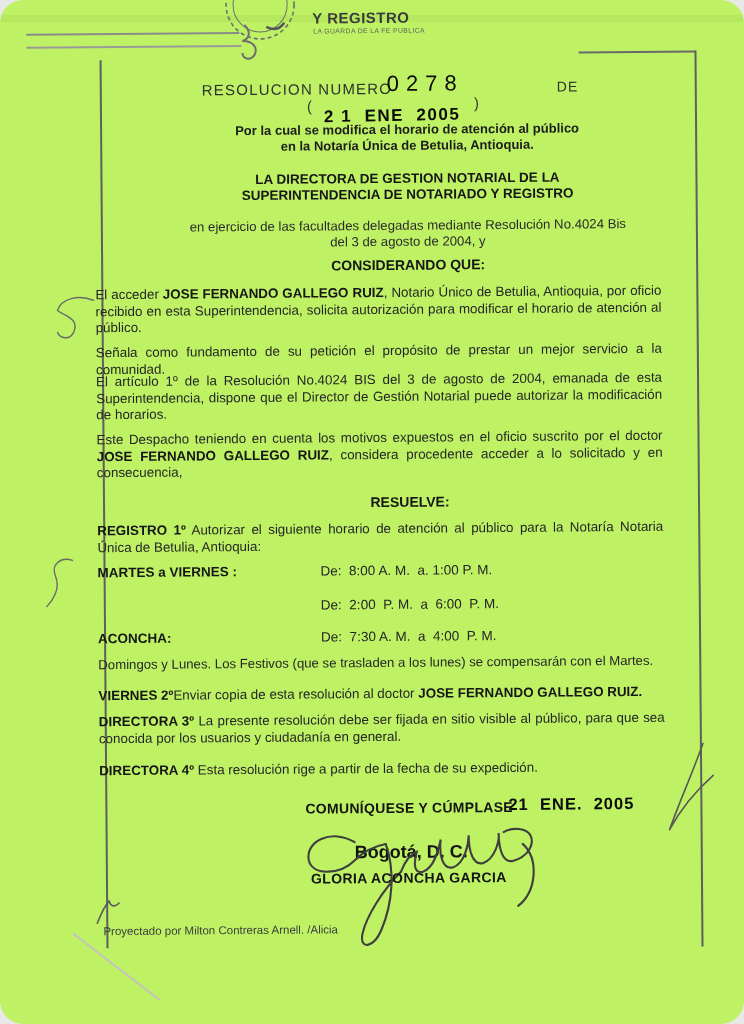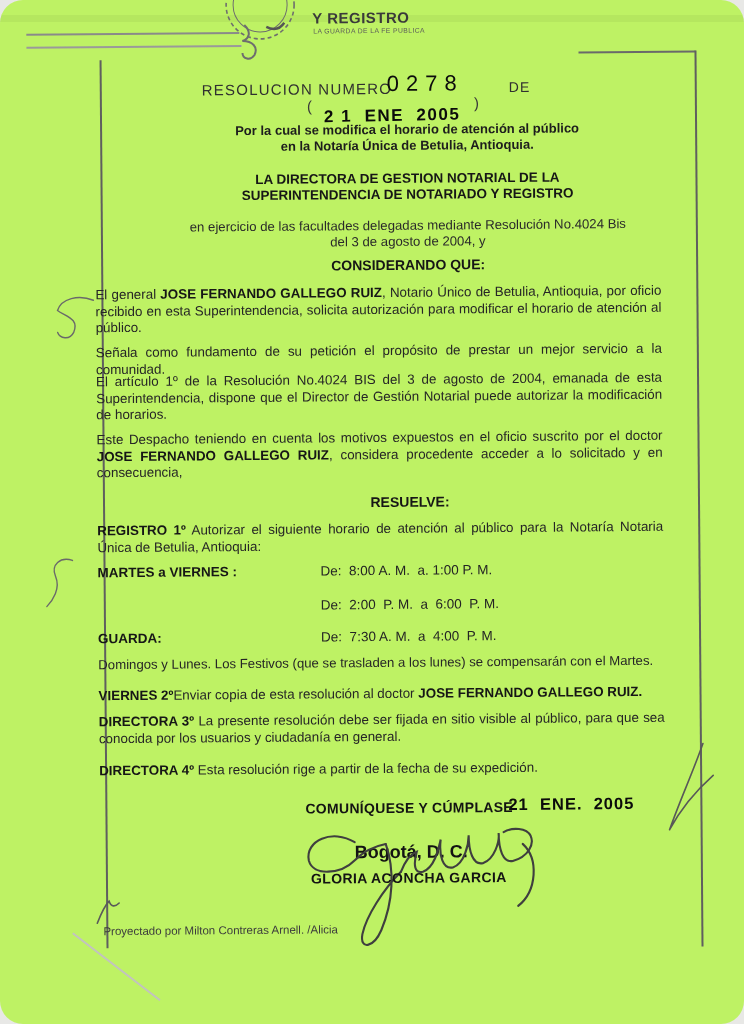--- a/index.html
+++ b/index.html
@@ -21,21 +21,21 @@
   .lh-line1{left:30px;top:31px;width:213px;height:1.5px;background:#8a8a8a;}
   .lh-line2{left:30px;top:44px;width:215px;height:1.5px;background:#9a9a9a;}
   .edge-diag{left:70px;top:930px;width:110px;height:1.5px;background:#c2c2c0;
     transform:rotate(38deg);transform-origin:0 0;}
   
   .org{left:316px;top:9px;font-size:15px;font-weight:800;letter-spacing:.5px;color:#3a3a3a;}
   .tagline{left:317px;top:27px;font-size:6.8px;letter-spacing:.4px;color:#5a5a5a;}
   
   .res-label{left:205px;top:80px;font-size:15px;letter-spacing:1.2px;color:#303030;}
   .res-number{left:390px;top:71px;font-size:22px;font-weight:400;letter-spacing:7px;color:#0c0c0c;}
-  .res-de{left:512px;top:80px;font-size:14px;letter-spacing:1px;color:#303030;}
+  .res-de{left:560px;top:80px;font-size:14px;letter-spacing:1px;color:#303030;}
   .paren-open{left:310px;top:97px;font-size:15px;color:#3a3a3a;}
   .paren-close{left:477px;top:95px;font-size:15px;color:#3a3a3a;}
   .stamp{font-weight:800;color:#0b0b0b;white-space:pre;}
   .stamp1{left:327px;top:106px;font-size:17px;letter-spacing:1.5px;transform:rotate(-0.6deg);}
   .stamp2{left:498px;top:796px;font-size:16.5px;letter-spacing:1px;z-index:6;margin-left:8px;}
   .ctr{text-align:center;}
   .subject{left:190px;top:122px;width:440px;font-size:13px;font-weight:700;line-height:15.5px;color:#1d1d1d;}
   .issuer{left:150px;top:171px;width:520px;font-size:13.5px;font-weight:800;line-height:16px;color:#161616;}
   .faculties{left:150px;top:218px;width:520px;font-size:13.2px;line-height:16px;color:#2a2a2a;}
   .considering{left:150px;top:257px;width:520px;font-size:14px;font-weight:800;color:#161616;}
@@ -87,34 +87,34 @@
     <div class="abs stamp stamp1">2 1  ENE  2005</div>
     <div class="abs subject ctr">Por la cual se modifica el horario de atención al público</div>
     <div class="abs subject ctr" style="top:138px;">en la Notaría Única de Betulia, Antioquia.</div>
 
     <div class="abs issuer ctr">LA DIRECTORA DE GESTION NOTARIAL DE LA</div>
     <div class="abs issuer ctr" style="top:187px;">SUPERINTENDENCIA DE NOTARIADO Y REGISTRO</div>
     <div class="abs faculties ctr">en ejercicio de las facultades delegadas mediante Resolución No.4024 Bis</div>
     <div class="abs faculties ctr" style="top:234px;">del 3 de agosto de 2004, y</div>
     <div class="abs considering ctr">CONSIDERANDO QUE:</div>
 
-    <div class="abs para p1"><span>El general </span><span class="b">JOSE FERNANDO GALLEGO RUIZ</span><span>, Notario Único de Betulia, Antioquia, por oficio recibido en esta Superintendencia, solicita autorización para modificar el horario de atención al público.</span></div>
+    <div class="abs para p1"><span>El acceder </span><span class="b">JOSE FERNANDO GALLEGO RUIZ</span><span>, Notario Único de Betulia, Antioquia, por oficio recibido en esta Superintendencia, solicita autorización para modificar el horario de atención al público.</span></div>
     <div class="abs para p2">Señala como fundamento de su petición el propósito de prestar un mejor servicio a la comunidad.</div>
     <div class="abs para p3">El artículo 1º de la Resolución No.4024 BIS del 3 de agosto de 2004, emanada de esta Superintendencia, dispone que el Director de Gestión Notarial puede autorizar la modificación de horarios.</div>
     <div class="abs para p4"><span>Este Despacho teniendo en cuenta los motivos expuestos en el oficio suscrito por el doctor </span><span class="b">JOSE FERNANDO GALLEGO RUIZ</span><span>, considera procedente acceder a lo solicitado y en consecuencia,</span></div>
 
     <div class="abs resolve ctr">RESUELVE:</div>
 
     <div class="abs para a1"><span class="b">REGISTRO 1º</span><span> Autorizar el siguiente horario de atención al público para la Notaría Notaria Única de Betulia, Antioquia:</span></div>
 
     <div class="abs sched-label sr1">MARTES a VIERNES :</div>
     <div class="abs sched-time sr1">De:  8:00 A. M.  a. 1:00 P. M.</div>
     <div class="abs sched-label sr2"></div>
     <div class="abs sched-time sr2">De:  2:00  P. M.  a  6:00  P. M.</div>
-    <div class="abs sched-label sr3">GUARDA:</div>
+    <div class="abs sched-label sr3">ACONCHA:</div>
     <div class="abs sched-time sr3">De:  7:30 A. M.  a  4:00  P. M.</div>
     <div class="abs note">Domingos y Lunes. Los Festivos (que se trasladen a los lunes) se compensarán con el Martes.</div>
 
     <div class="abs para a2"><span class="b">VIERNES  2º</span><span>Enviar copia de esta resolución al doctor </span><span class="b">JOSE FERNANDO GALLEGO RUIZ.</span></div>
     <div class="abs para a3"><span class="b">DIRECTORA 3º</span><span> La presente resolución debe ser fijada en sitio visible al público, para que sea conocida por los usuarios y ciudadanía en general.</span></div>
     <div class="abs para a4"><span class="b">DIRECTORA 4º</span><span> Esta resolución rige a partir de la fecha de su expedición.</span></div>
 
     <div class="abs order">COMUNÍQUESE Y CÚMPLASE</div>
     <div class="abs stamp stamp2">21  ENE.  2005</div>
     <div class="abs place">Bogotá, D. C.</div>

